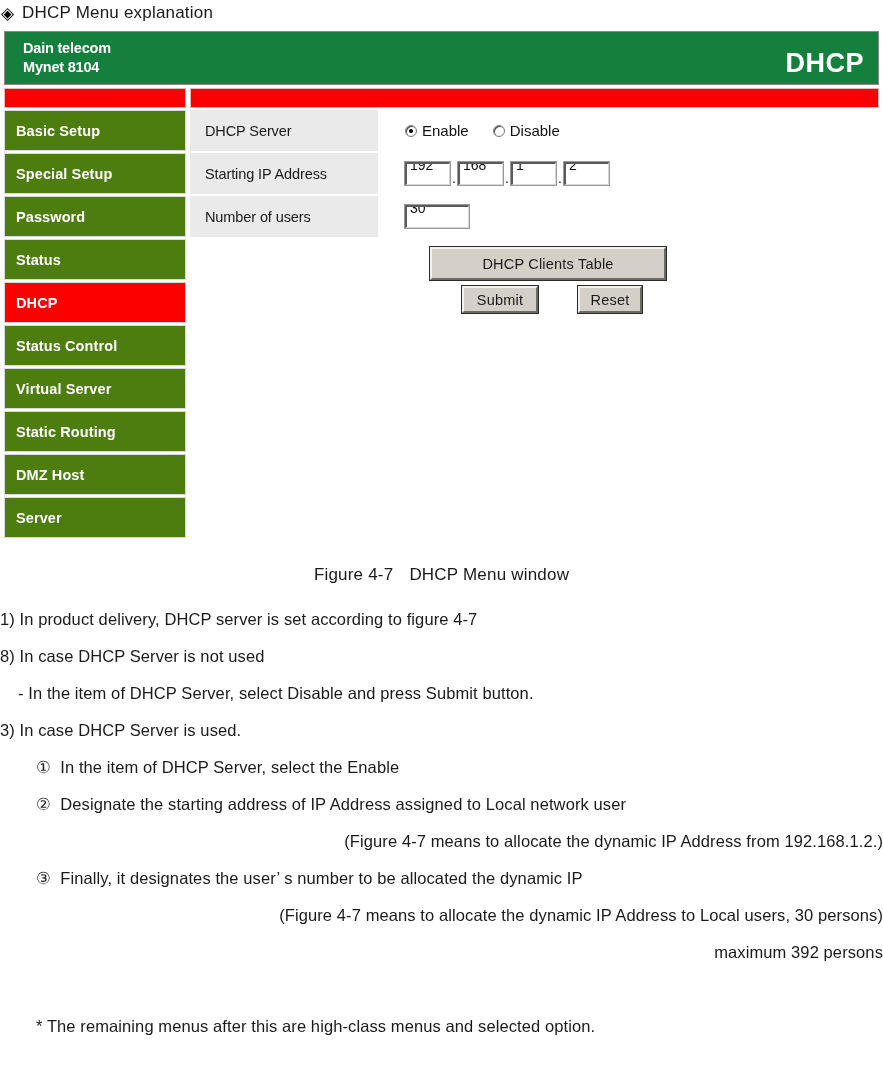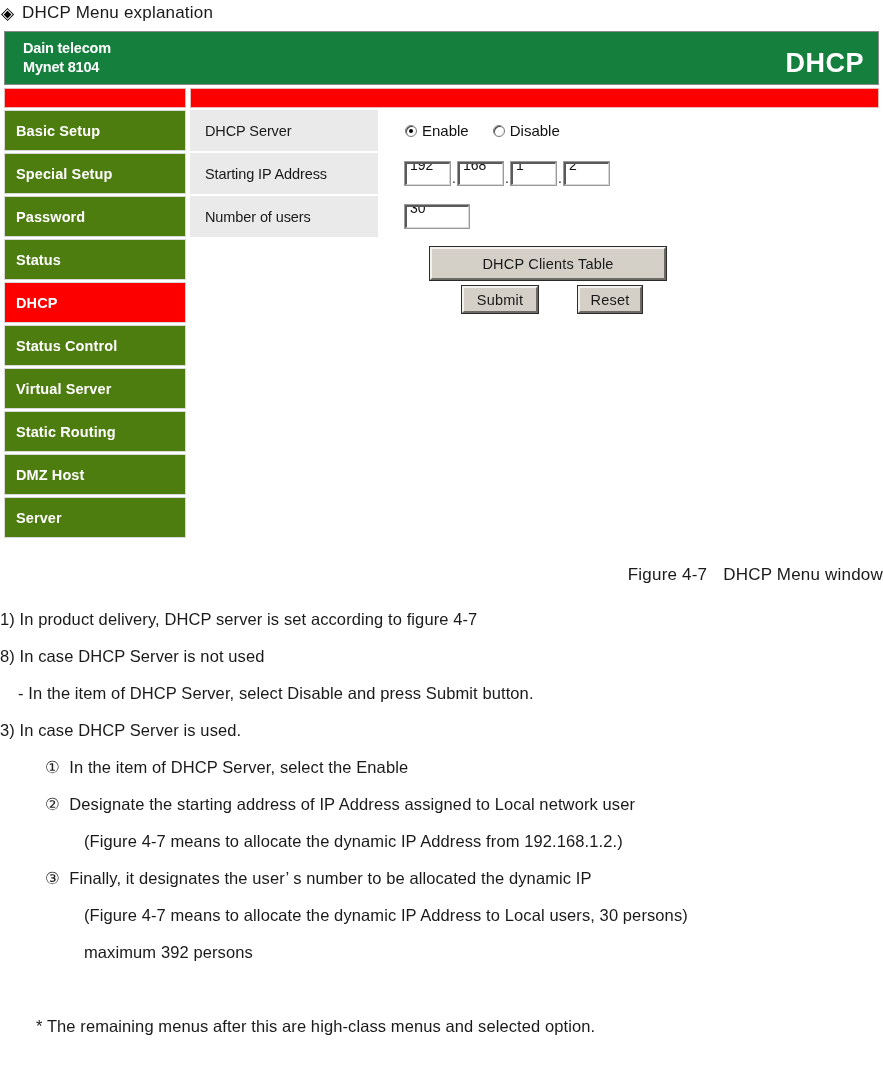--- a/index.html
+++ b/index.html
@@ -279,41 +279,41 @@
     height: 27px;
     margin-left: 32px;
   }
 
   
   #figure-caption {
     position: absolute;
     left: 0;
     top: 565px;
     width: 883px;
-    text-align: right;
+    text-align: center;
     font-size: 17px;
     color: #1a1a1a;
     letter-spacing: 0.2px;
   }
   #figure-caption .cap-gap { display: inline-block; width: 16px; }
 
   #body-text {
     position: absolute;
     left: 0px;
     top: 601px;
     width: 883px;
     font-size: 16.5px;
     color: #1a1a1a;
     line-height: 37px;
     letter-spacing: 0.1px;
   }
   .ptxt { margin: 0; white-space: pre-wrap; }
   .indent-1 { padding-left: 18px; }
-  .indent-2 { padding-left: 45px; }
-  .indent-3 { padding-left: 84px; }
+  .indent-2 { padding-left: 36px; }
+  .indent-3 { padding-left: 56px; text-align: right; }
   .justified {
     text-align: justify;
     text-align-last: justify;
     padding-left: 36px;
     padding-right: 2px;
   }
   .spacer-line { height: 37px; }
   .footnote { padding-left: 36px; }
 </style>
 </head>

